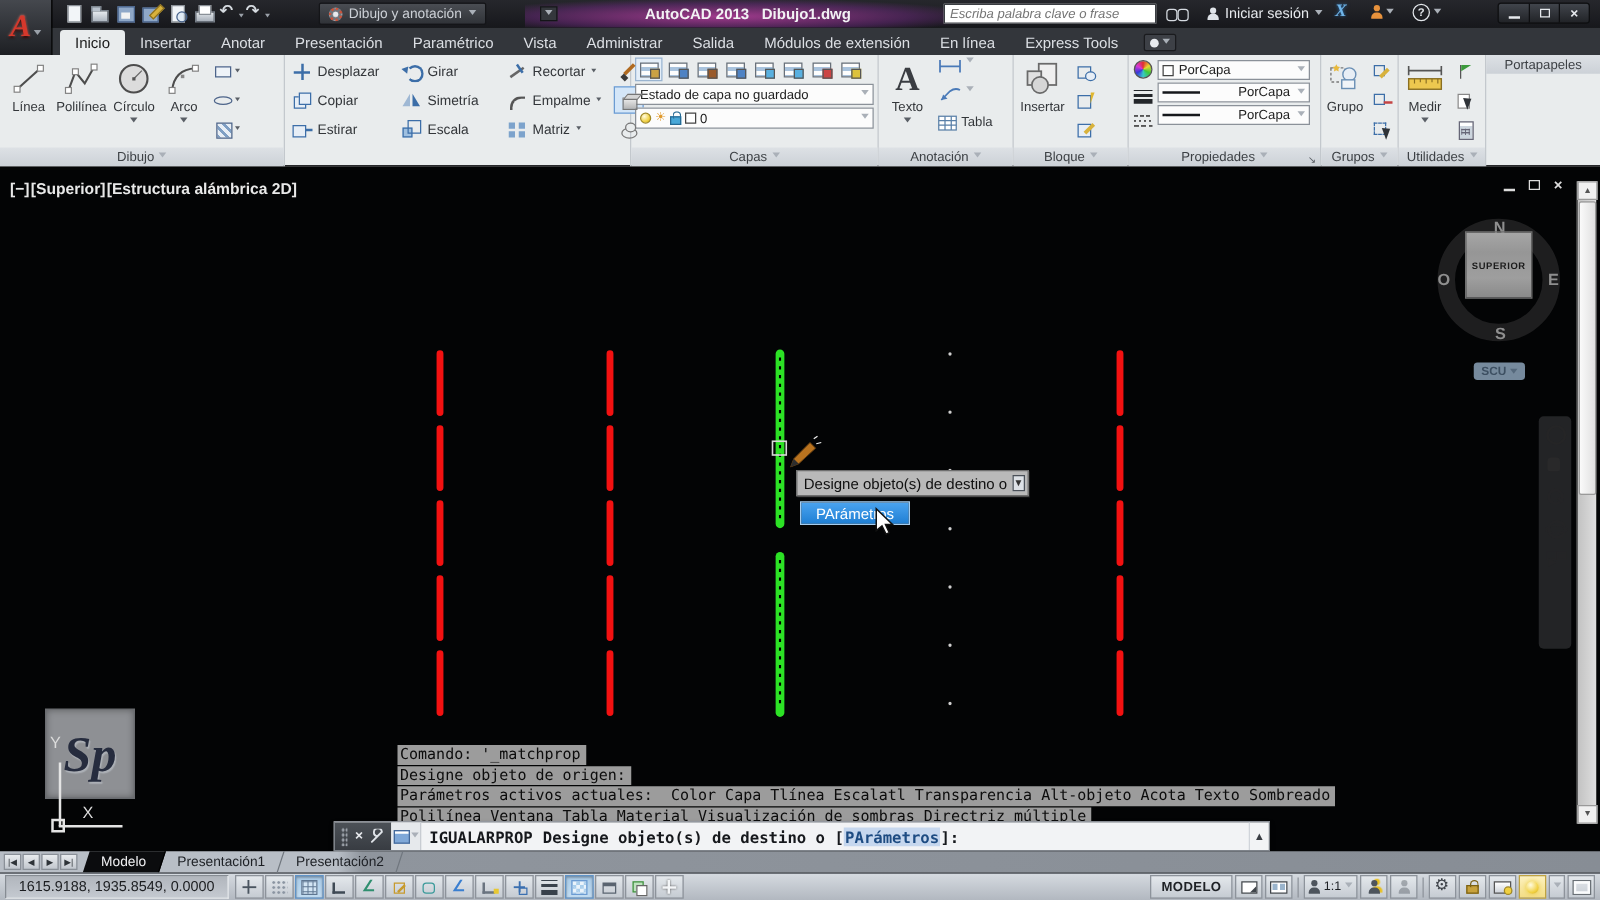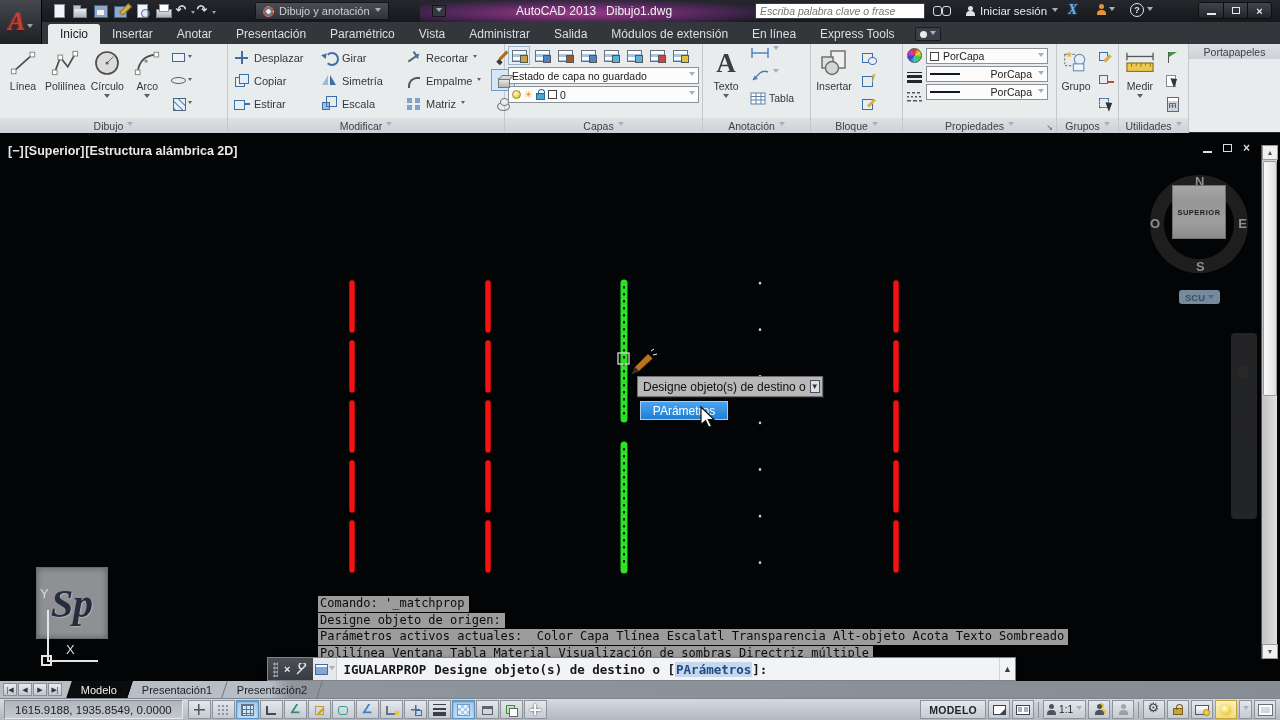--- a/index.html
+++ b/index.html
@@ -27,22 +27,22 @@
 .qi-plot-preview::after{left:6px;top:6px;width:7px;height:7px;border:1.5px solid #46618a;border-radius:50%;background:rgba(200,220,240,.4)}
 .qi-plot::before{left:0;top:6px;width:14px;height:7px;background:linear-gradient(#e2e6ea,#a8b0ba);border:1px solid #767e88}
 .qi-plot::after{left:3px;top:1px;width:8px;height:6px;background:#fff;border:1px solid #8a9097}
 .qi-undo::before{content:"↶";font:700 13px/14px "DejaVu Sans",sans-serif;color:#d6dbe1;left:1px;top:0}
 .qi-redo::before{content:"↷";font:700 13px/14px "DejaVu Sans",sans-serif;color:#d6dbe1;left:1px;top:0}
 .qcaret{width:0;height:0;border:2.5px solid transparent;border-top:3.5px solid #9aa0a8;margin:6px 0 0 1px}
 .ws{position:absolute;left:255px;top:2px;display:flex;align-items:center;gap:5px;height:18px;padding:0 7px;background:linear-gradient(#4a4d53,#303338);border:1px solid #141518;border-radius:2px;color:#ccd0d6;font-size:11px}
 .gearic{width:11px;height:11px;border-radius:50%;border:2px dotted #c8543c;background:radial-gradient(#e8eaee 2px,#6f767e 2.5px)}
 .ws-caret,.dncaret{width:0;height:0;border:3px solid transparent;border-top:4px solid #aab0b8}
 .ws-extra{position:absolute;left:432px;top:5px;width:14px;height:12px;background:#34373c;border:1px solid #141518;display:flex;align-items:center;justify-content:center}
-.apptitle{position:absolute;left:516px;top:0;height:22px;line-height:22px;color:#f2f2f4;font-size:12px;font-weight:400;white-space:pre;z-index:21}
-.searchwrap{position:absolute;left:755px;top:3px;display:flex;z-index:21}
+.apptitle{position:absolute;left:516px;top:0;height:22px;line-height:22px;color:#f2f2f4;font-size:12px;font-weight:700;white-space:pre;z-index:21}
+.searchwrap{position:absolute;left:755px;top:3px;display:flex;align-items:center;z-index:21}
 .searchwrap input{width:170px;height:16px;font:italic 10.5px "Liberation Sans",sans-serif;color:#666;padding:0 4px;border:1px solid #3a3d42;background:#fff;outline:none}
 .binocs{position:relative;width:22px;height:14px;margin-left:6px}
 .binocs::before,.binocs::after{content:"";position:absolute;top:3px;width:7px;height:8px;border:1.5px solid #d6dbe1;border-radius:3px}
 .binocs::before{left:2px}.binocs::after{left:11px}
 .signin{position:absolute;left:965px;top:0;height:22px;display:flex;align-items:center;gap:5px;color:#e6e9ed;font-size:11.5px;z-index:21}
 .personic{position:relative;width:10px;height:11px}
 .personic::before{content:"";position:absolute;left:3px;top:0;width:5px;height:5px;border-radius:50%;background:#dfe3e8}
 .personic::after{content:"";position:absolute;left:1px;top:5.5px;width:9px;height:5px;border-radius:4px 4px 0 0;background:#dfe3e8}
 .xchg{position:absolute;left:1068px;top:2px;font:italic 700 14px "Liberation Serif",serif;color:#6fb4e8;text-shadow:0 0 3px #2a6fb0;z-index:21}
 .comm{position:absolute;left:1096px;top:4px;z-index:21;display:flex;align-items:center;gap:2px}
@@ -482,24 +482,20 @@
             <i class="si si-match-properties"></i>
           </span>
           <span class="minibtn hl">
             <i class="si si-explode"></i>
           </span>
           <span class="minibtn">
             <i class="si si-overkill"></i>
           </span>
         </span>
       </div>
-    <div class="plabel">
-        <span>Modificar</span>
-        <i class="dncaret"></i>
-      </div>
   </div>
   <div class="panel" style="width:198px">
     <div class="pbody">
         <div class="capas-body">
       <div id="capas-tools">
             <span class="lbtn">
               <i class="li li0"></i>
             </span>
             <span class="lbtn">
               <i class="li li1"></i>

